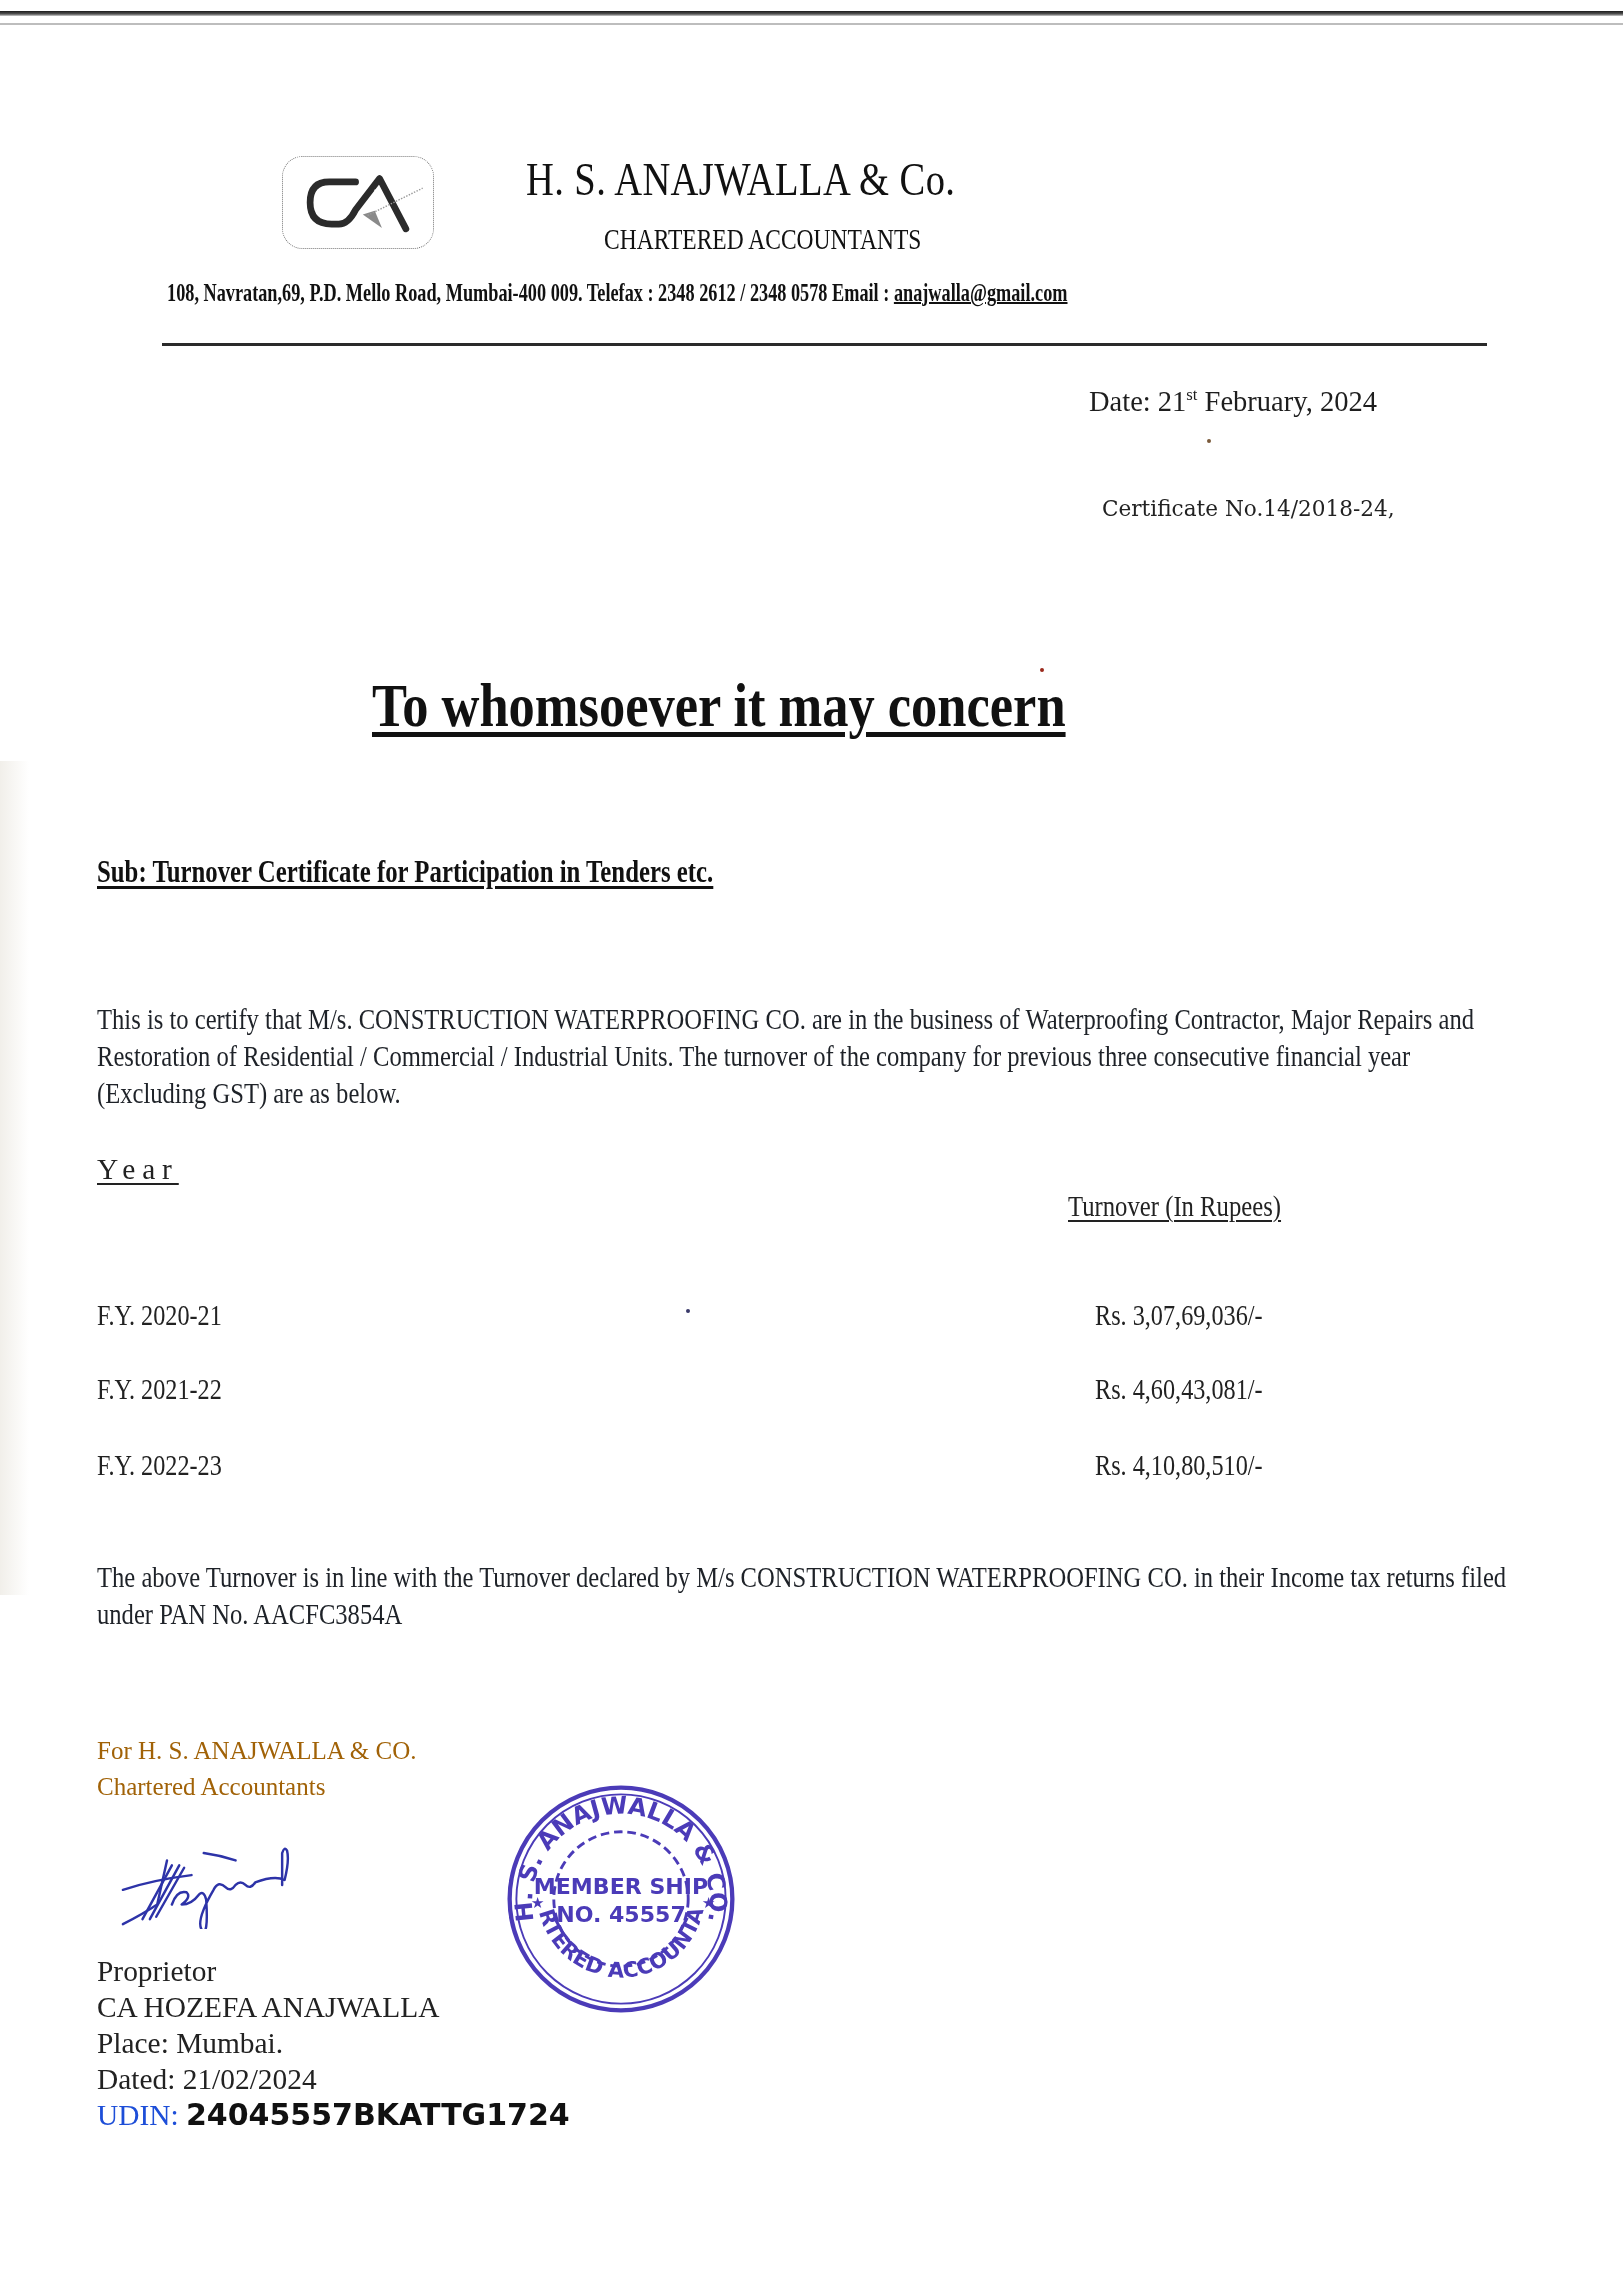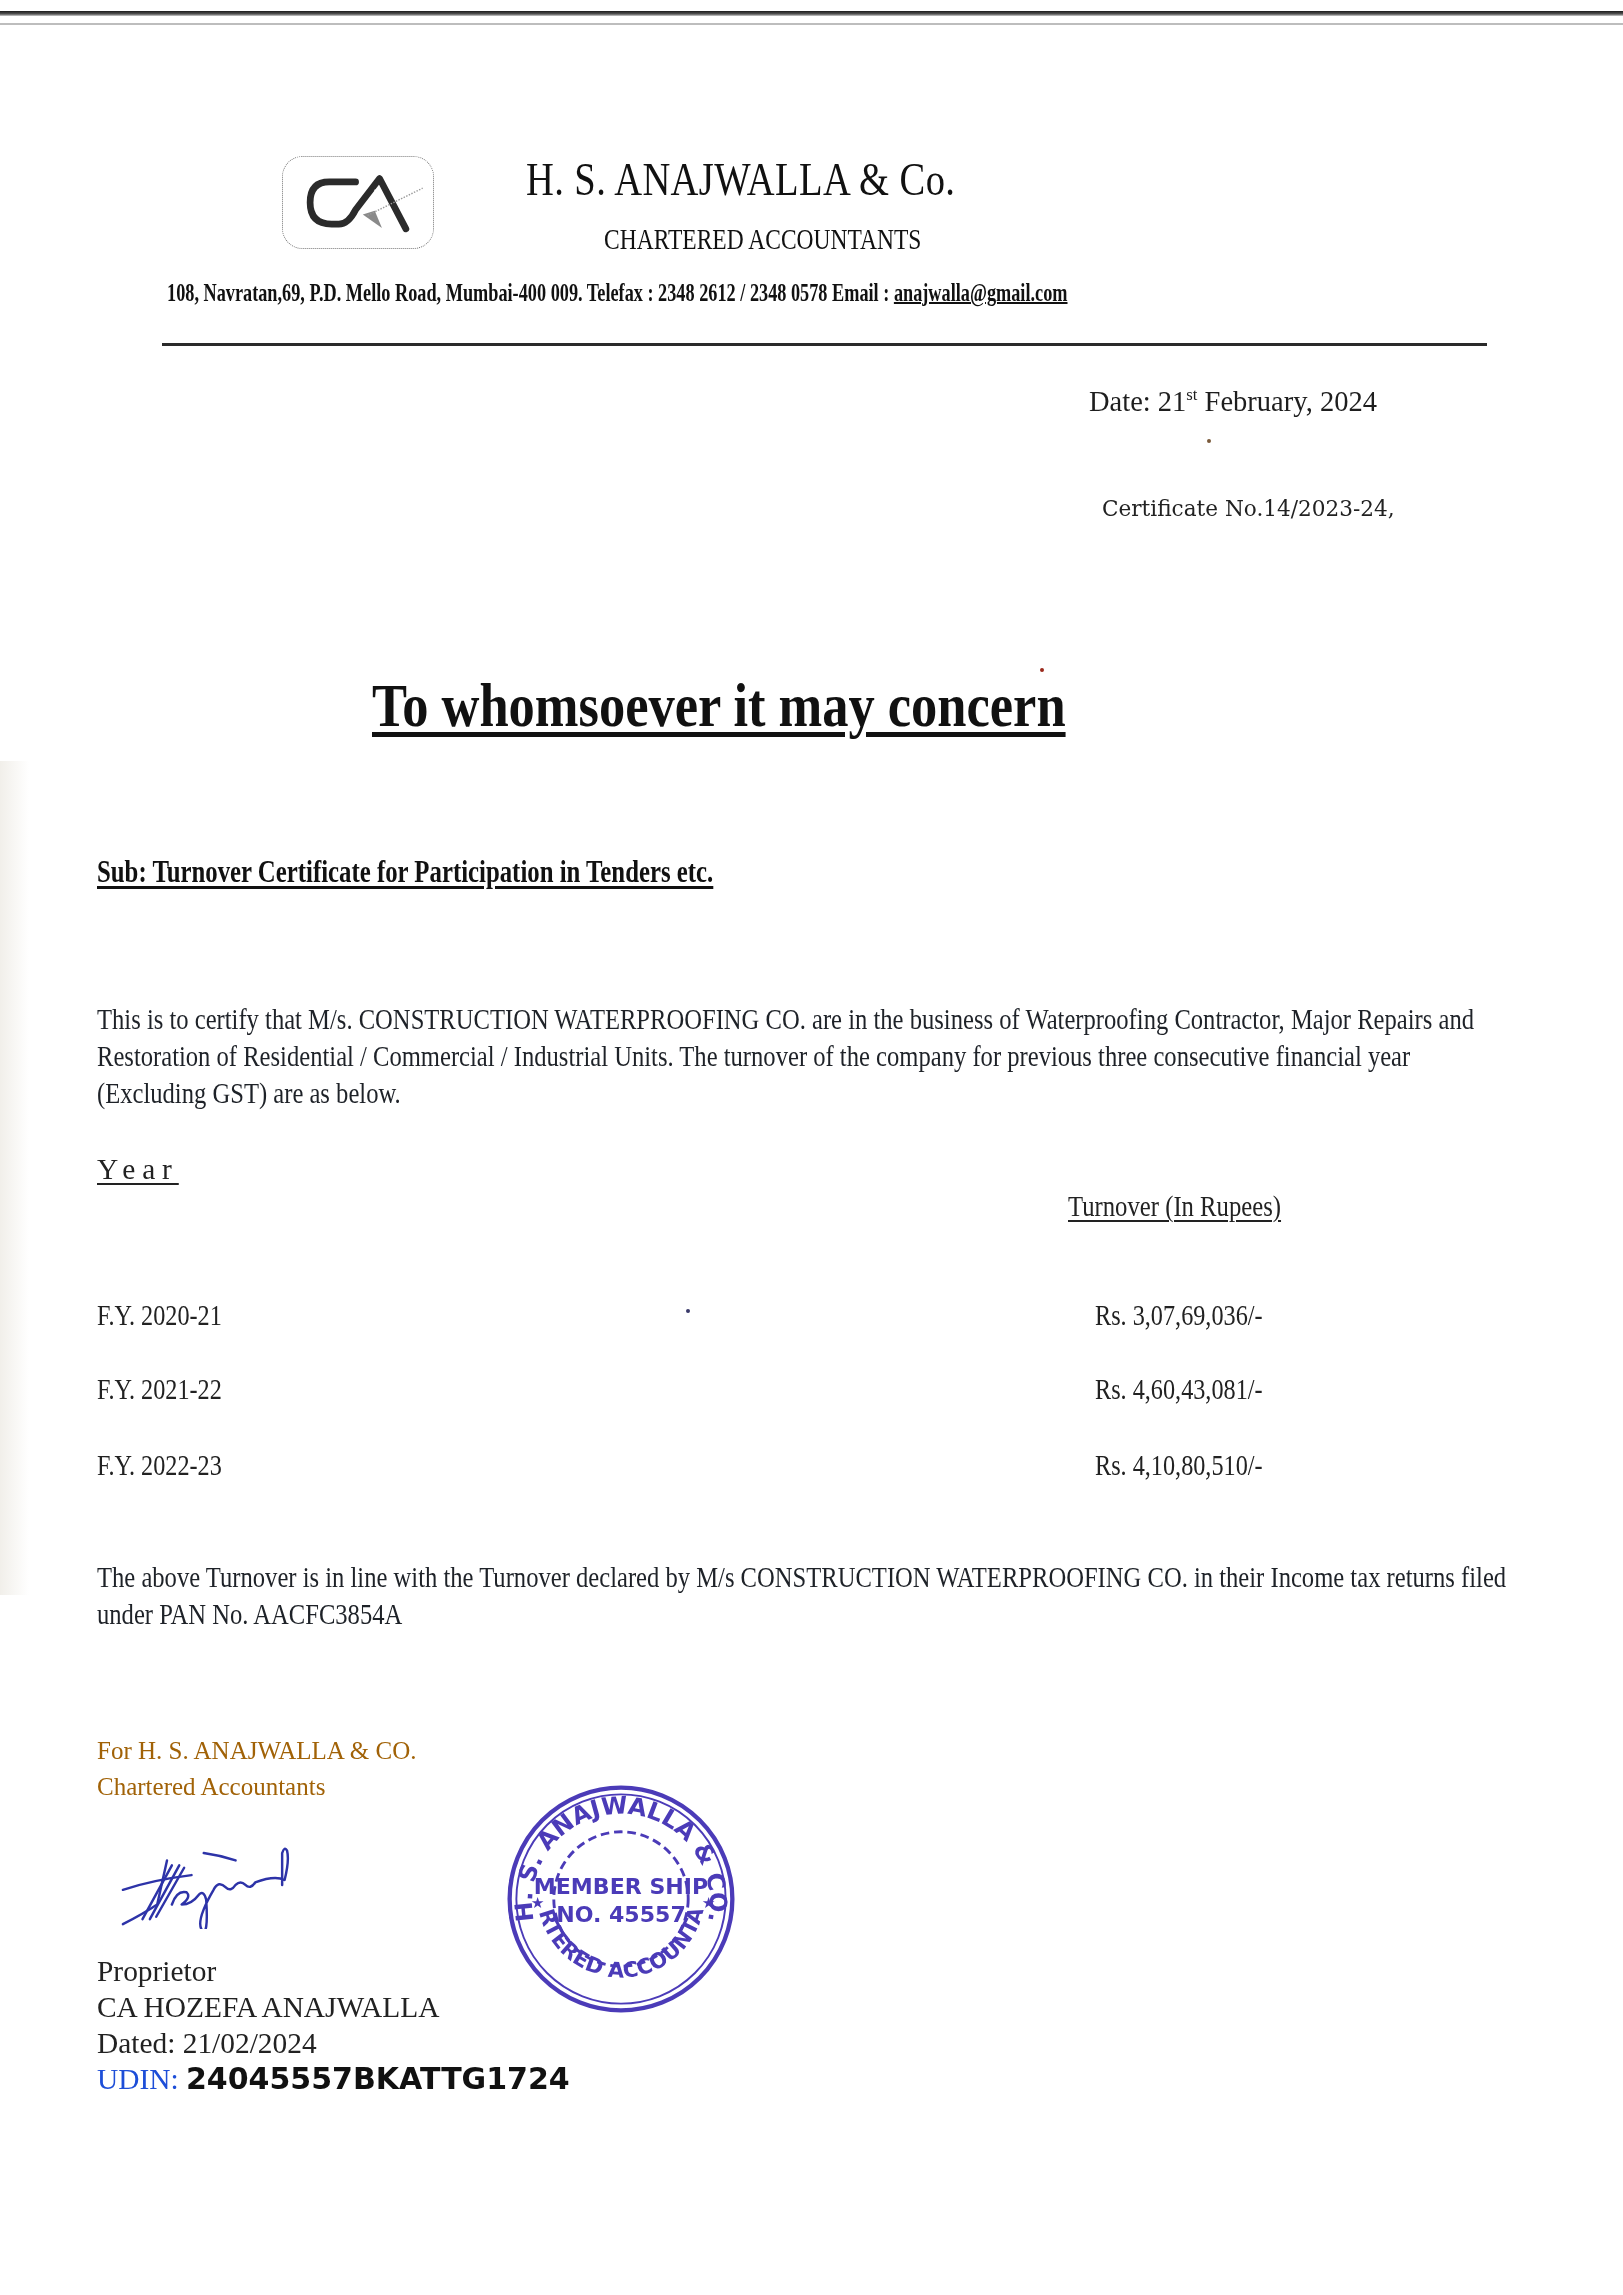--- a/index.html
+++ b/index.html
@@ -84,21 +84,21 @@
     <line x1="175" y1="122" x2="290" y2="65" stroke="#9a9a9a" stroke-width="3" stroke-dasharray="3 3"></line>
   </svg>
 </div>
 <div class="abs firm-name">H. S. ANAJWALLA &amp; Co.</div>
 <div class="abs firm-sub">CHARTERED ACCOUNTANTS</div>
 <div class="abs address"><span>108, Navratan,69, P.D. Mello Road, Mumbai-400 009. Telefax : 2348 2612 / 2348 0578 Email : </span><span class="email">anajwalla@gmail.com</span></div>
 <div class="abs header-rule"></div>
 
 <div class="abs date-line"><span>Date: 21</span><sup>st</sup><span> February, 2024</span></div>
 <div class="abs speck" style="left:1207px;top:439px;"></div>
-<div class="abs cert-no">Certificate No.14/2023-24,</div>
+<div class="abs cert-no">Certificate No.14/2018-24,</div>
 
 <div class="abs speck" style="left:1040px;top:668px;background:#9b2a1d;"></div>
 <div class="abs title">To whomsoever it may concern</div>
 <div class="abs subject">Sub: Turnover Certificate for Participation in Tenders etc.</div>
 
 <div class="abs body-para">This is to certify that M/s. CONSTRUCTION WATERPROOFING CO. are in the business of Waterproofing Contractor, Major Repairs and Restoration of Residential / Commercial / Industrial Units. The turnover of the company for previous three consecutive financial year (Excluding GST) are as below.</div>
 
 <div class="abs th-year">Year</div>
 <div class="abs th-turnover">Turnover (In Rupees)</div>
 
@@ -143,16 +143,17 @@
     <text x="250" y="240" font-size="46" text-anchor="middle">MEMBER SHIP</text>
     <text x="250" y="298" font-size="46" text-anchor="middle">NO. 45557</text>
     <text x="62" y="268" font-size="32">★</text>
     <text x="418" y="268" font-size="32">★</text>
   </g>
 </svg>
 
 <div class="abs signatory">
   <div>Proprietor</div>
   <div>CA HOZEFA ANAJWALLA</div>
+  <div>Place: Mumbai.</div>
   <div>Dated: 21/02/2024</div>
   <div><span class="udin-lbl">UDIN: </span><span class="udin-val">24045557BKATTG1724</span></div>
 </div>
 
 
 </body></html>

